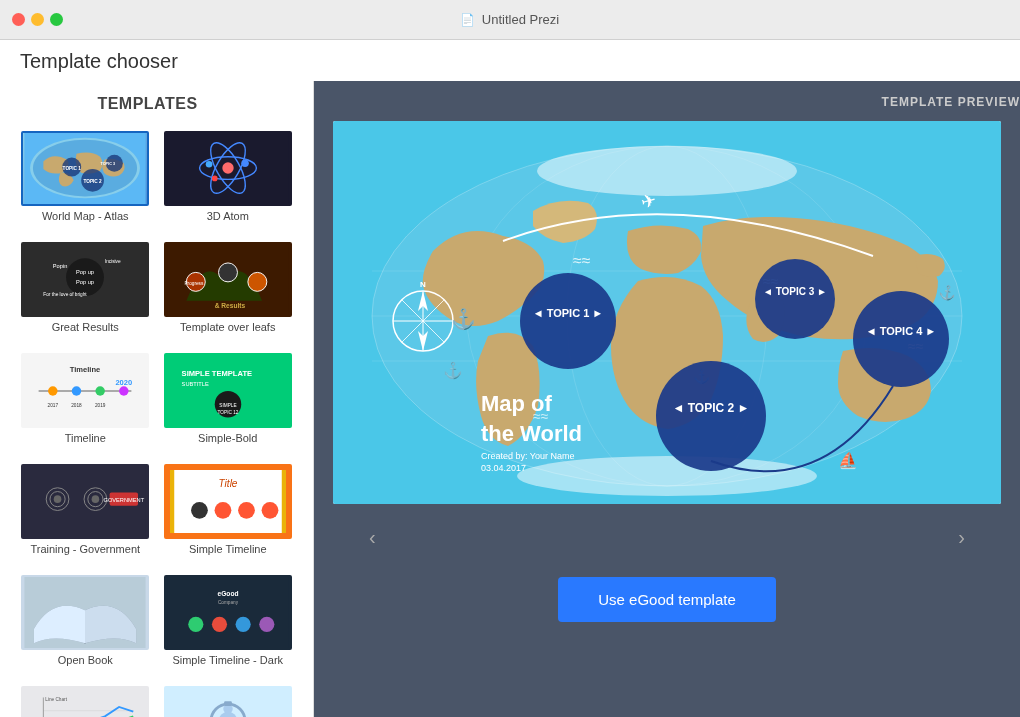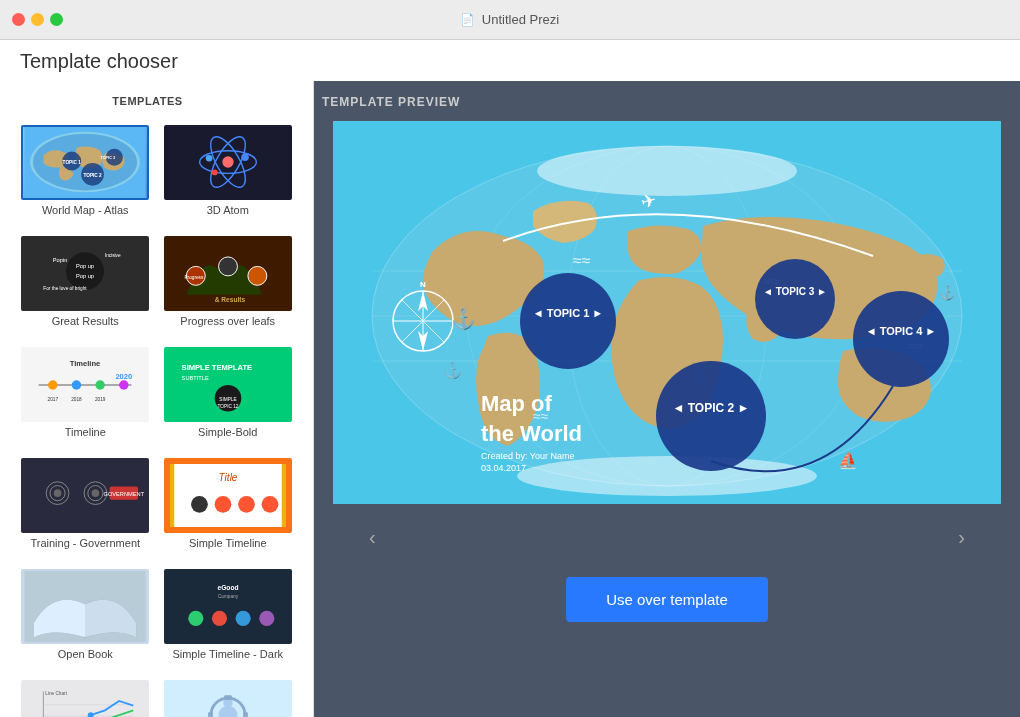--- a/index.html
+++ b/index.html
@@ -66,21 +66,21 @@
     
     .left-panel {
       width: 314px;
       background: white;
       border-right: 1px solid #ddd;
       overflow-y: auto;
       flex-shrink: 0;
     }
     .templates-header {
       text-align: center;
-      font-size: 11px;
+      font-size: 16px;
       font-weight: 700;
       color: #444;
       padding: 14px 18px 10px 0;
       letter-spacing: 0.5px;
     }
     .template-grid {
       display: grid;
       grid-template-columns: 1fr 1fr;
       gap: 0;
       padding: 0 14px;
@@ -127,26 +127,26 @@
     
     .right-panel {
       flex: 1;
       background: #4a5568;
       display: flex;
       flex-direction: column;
       align-items: center;
     }
     .preview-header {
       width: 100%;
-      text-align: left;
+      text-align: right;
       color: #ccc;
       font-size: 12px;
       font-weight: 600;
       letter-spacing: 1px;
-      padding: 14px 0 12px 8px;
+      padding: 14px 0 12px 0;
     }
     .preview-area {
       position: relative;
       width: 668px;
       height: 383px;
       background: white;
       border-radius: 2px;
       overflow: hidden;
     }
     
@@ -283,21 +283,21 @@
           <svg class="thumb-svg" viewBox="0 0 128 75">
             <rect width="128" height="75" fill="#3d1a00"></rect>
             <path d="M20,60 Q40,10 60,40 Q80,10 100,60 Z" fill="#1a4a00" opacity="0.7"></path>
             <circle cx="30" cy="40" r="10" fill="#aa3300" stroke="white" stroke-width="1"></circle>
             <circle cx="64" cy="30" r="10" fill="#333" stroke="white" stroke-width="1"></circle>
             <circle cx="95" cy="40" r="10" fill="#cc5500" stroke="white" stroke-width="1"></circle>
             <text x="18" y="43" fill="white" font-size="5">Progress</text>
             <text x="50" y="68" fill="#ccaa44" font-size="7" font-weight="bold">&amp; Results</text>
           </svg>
         </div>
-        <span class="template-label">Progress over leafs</span>
+        <span class="template-label">Template over leafs</span>
       </div>
 
       <div class="template-item">
         <div class="template-thumb thumb-timeline">
           <svg class="thumb-svg" viewBox="0 0 128 75">
             <rect width="128" height="75" fill="#f5f5f5"></rect>
             <text x="64" y="18" fill="#333" font-size="8" text-anchor="middle" font-weight="bold">Timeline</text>
             <line x1="15" y1="38" x2="113" y2="38" stroke="#aaa" stroke-width="2"></line>
             <circle cx="30" cy="38" r="5" fill="#ff9900"></circle>
             <circle cx="55" cy="38" r="5" fill="#3399ff"></circle>
@@ -535,17 +535,17 @@
     <div class="preview-nav">
       <button class="nav-arrow">
         <span>‹</span>
       </button>
       <button class="nav-arrow">
         <span>›</span>
       </button>
     </div>
 
     <button class="use-template-btn">
-      <span>Use over template</span>
+      <span>Use eGood template</span>
     </button>
 
   </div>
 </div>
 
 </body></html>

